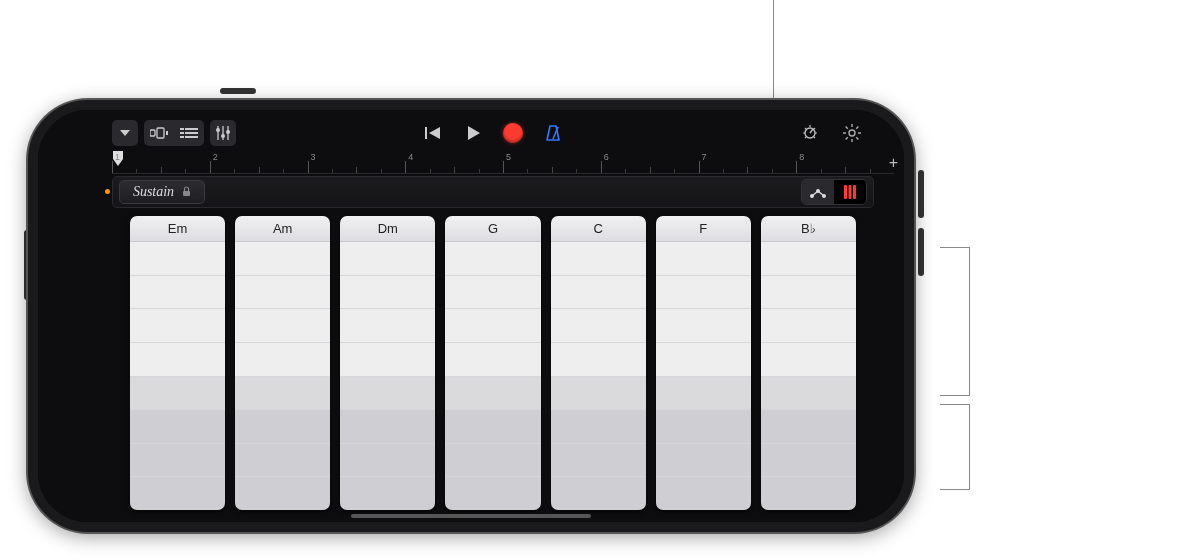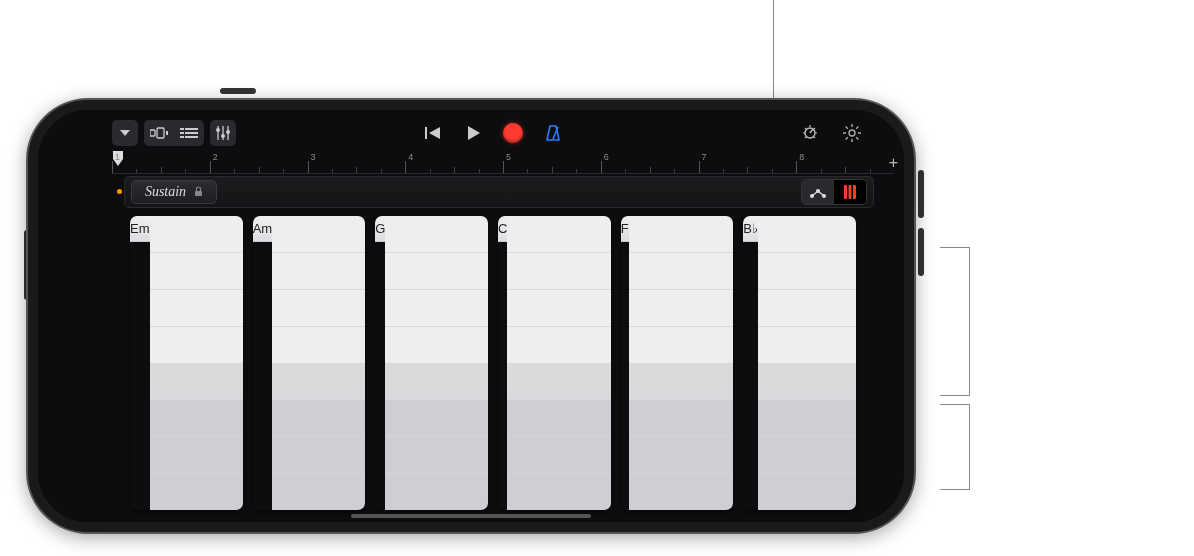--- a/index.html
+++ b/index.html
@@ -74,21 +74,21 @@
   .ruler .bar { position:relative; flex:1; height:100%; }
   .ruler .bar::before{ content:''; position:absolute; left:0; bottom:0; width:1px; height:12px; background:#555;}
   .ruler .bar::after{ content:''; position:absolute; left:50%; bottom:0; width:1px; height:6px; background:#444;}
   .ruler .bar .sub { position:absolute; left:25%; bottom:0; width:1px; height:4px; background:#3a3a3a;}
   .ruler .bar .sub2{ position:absolute; left:75%; bottom:0; width:1px; height:4px; background:#3a3a3a;}
   .ruler .num { position:absolute; left:3px; top:0px; font-size:9px; color:#888;}
   .ruler .plus { position:absolute; right:-4px; top:2px; color:#bbb; font-size:16px; font-weight:300; cursor:pointer;}
   
   
   .subbar {
-    position:absolute; left:86px; right:30px; top:66px; height:32px;
+    position:absolute; left:74px; right:30px; top:66px; height:32px;
     background: linear-gradient(#1c1c1e,#141416);
     border:1px solid #2a2a2e; border-radius:5px;
     display:flex; align-items:center; padding:0 6px;
   }
   .sustain-pill {
     width:86px; height:24px; background:linear-gradient(#2d2d31,#1e1e22);
     border:1px solid #3a3a3e; border-radius:5px;
     display:flex; align-items:center; justify-content:center; gap:8px;
     font-family: 'Snell Roundhand','Brush Script MT',cursive;
     font-size:14px; color:#ddd; font-style:italic;
@@ -100,21 +100,21 @@
   .vt-btn{ width:32px;height:24px;display:flex;align-items:center;justify-content:center;cursor:pointer;}
   .vt-btn.active-blue{ background:#2a2a2e;}
   .vt-btn.active-red{ background:#000;}
   
   
   .strips {
     position:absolute; left:92px; right:48px; top:106px; bottom:12px;
     display:flex; gap:10px;
   }
   .strip {
-    flex:1; display:flex; flex-direction:row;
+    flex:1; display:flex; flex-direction:column;
     border-radius:7px; overflow:hidden;
     box-shadow: 0 2px 4px rgba(0,0,0,.6);
     cursor:pointer;
   }
   .strip-head{
     height:26px; background:linear-gradient(#f0f0f2,#dedee2);
     display:flex;align-items:center;justify-content:center;
     font-size:13px; color:#222; border-bottom:1px solid #c8c8cc;
   }
   .strip-body{ flex:1; display:flex; flex-direction:column;}
@@ -345,20 +345,33 @@
               <div class="seg light"></div>
               <div class="seg light"></div>
               <div class="seg light"></div>
               <div class="seg mid"></div>
               <div class="seg dark"></div>
               <div class="seg dark"></div>
               <div class="seg dark"></div>
             </div>
           </div>
           <div class="strip">
+            <div class="strip-head">Dm</div>
+            <div class="strip-body">
+              <div class="seg light"></div>
+              <div class="seg light"></div>
+              <div class="seg light"></div>
+              <div class="seg light"></div>
+              <div class="seg mid"></div>
+              <div class="seg dark"></div>
+              <div class="seg dark"></div>
+              <div class="seg dark"></div>
+            </div>
+          </div>
+          <div class="strip">
             <div class="strip-head">G</div>
             <div class="strip-body">
               <div class="seg light"></div>
               <div class="seg light"></div>
               <div class="seg light"></div>
               <div class="seg light"></div>
               <div class="seg mid"></div>
               <div class="seg dark"></div>
               <div class="seg dark"></div>
               <div class="seg dark"></div>

